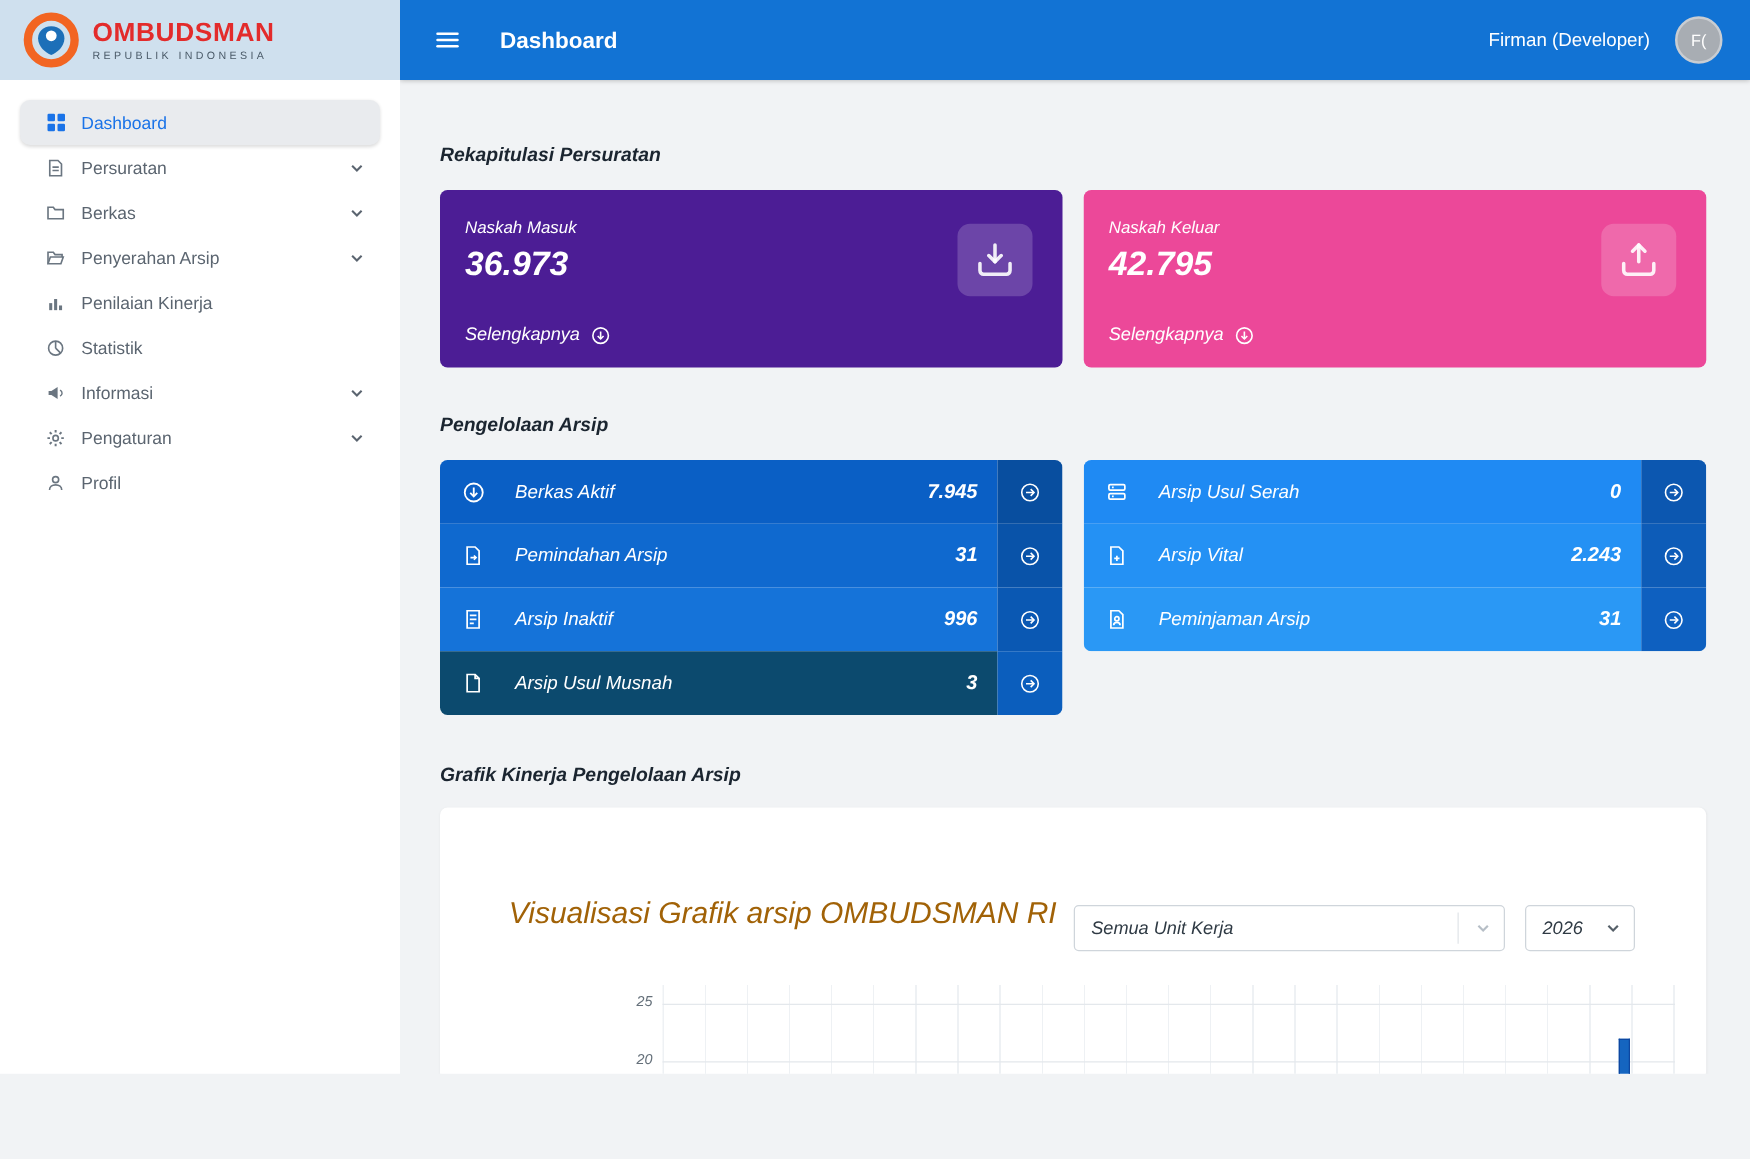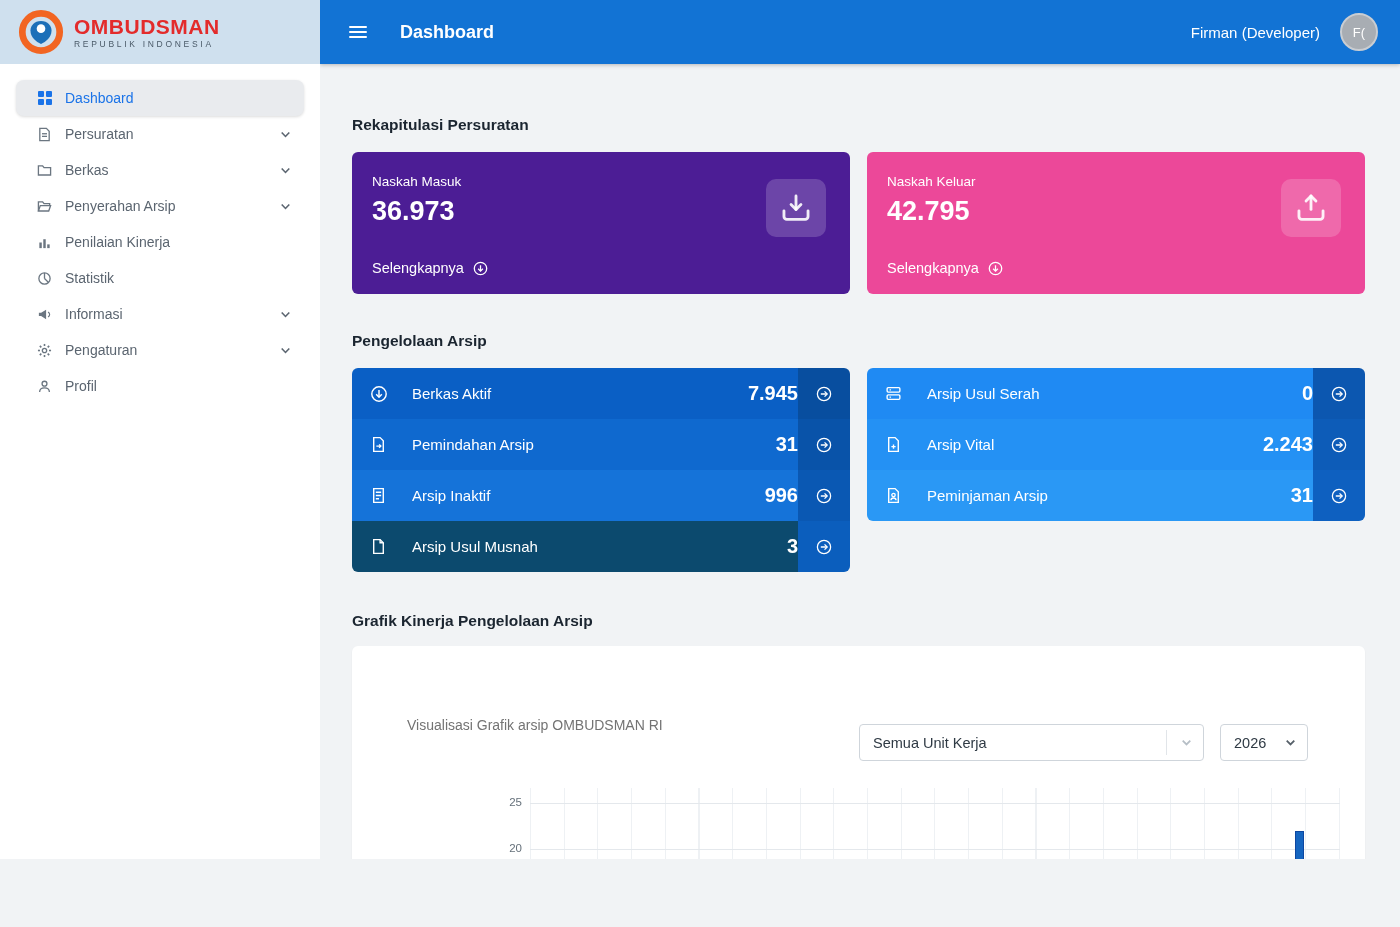--- a/index.html
+++ b/index.html
@@ -27,21 +27,21 @@
   .topbar { height:64px; background:#1273d4; display:flex; align-items:center; padding:0 22px 0 20px;
             color:#fff; flex-shrink:0; box-shadow:0 1px 4px rgba(0,0,0,.25); }
   .burger { width:36px; height:36px; display:flex; align-items:center; justify-content:center; cursor:pointer; }
   .topbar-title { font-size:18px; font-weight:bold; margin-left:24px; }
   .topbar-user { margin-left:auto; font-size:15px; }
   .avatar { width:38px; height:38px; border-radius:50%; background:#a8adb3; color:#fff; display:flex;
             align-items:center; justify-content:center; font-size:13px; margin-left:20px;
             border:2px solid #c9cdd2; cursor:pointer; flex-shrink:0; }
 
   
-  .content { flex:1; padding:0 35px 0 32px; overflow:hidden; }
+  .content { flex:1; padding:0 35px 0 32px; overflow:hidden;font-style:italic; }
   .section-title { font-size:15.5px; color:#1b2530; font-weight:bold; }
   .sec-recap { margin-top:52px; }
   .sec-peng  { margin-top:38px; }
   .sec-graf  { margin-top:40px; }
 
   
   .cards-row { display:flex; gap:17px; margin-top:18px; }
   .stat-card { flex:1; height:142px; border-radius:6px; position:relative; color:#fff;
                padding:22px 20px 18px; display:flex; flex-direction:column; }
   .stat-card.blue   { background:#4c1d95; }
@@ -53,34 +53,34 @@
                   background:rgba(255,255,255,.18); border-radius:10px;
                   display:flex; align-items:center; justify-content:center; }
 
   
   .stacks-row { display:flex; gap:17px; margin-top:18px; align-items:flex-start; }
   .stack { flex:1; border-radius:6px; overflow:hidden; }
   .srow { height:51px; display:flex; align-items:stretch; color:#fff; }
   .srow-main { flex:1; display:flex; align-items:center; padding-left:12px; }
   .srow-icon { width:48px; display:flex; align-items:center; justify-content:flex-start; padding-left:6px; }
   .srow-label { flex:1; font-size:15px; }
-  .srow-value { font-weight:bold; font-size:20px; }
+  .srow-value { font-weight:bold; font-size:16px; padding-right:16px; }
   .srow-arrow { width:52px; display:flex; align-items:center; justify-content:center; cursor:pointer; }
   .l1 .srow-main{background:#0a5fc5}.l1 .srow-arrow{background:#084e9f}
   .l2 .srow-main{background:#0f69cf}.l2 .srow-arrow{background:#0953a9}
   .l3 .srow-main{background:#1573d9}.l3 .srow-arrow{background:#0a58b3}
   .l4 .srow-main{background:#0c4a6e}.l4 .srow-arrow{background:#0b5ebd}
   .r1 .srow-main{background:#1f8af3}.r1 .srow-arrow{background:#0c57b0}
   .r2 .srow-main{background:#2491f4}.r2 .srow-arrow{background:#0d5cb8}
   .r3 .srow-main{background:#2a98f5}.r3 .srow-arrow{background:#0e60c0}
 
   
   .chart-card { margin-top:16px; background:#fff; border-radius:6px; height:400px; position:relative;
                 box-shadow:0 1px 2px rgba(0,0,0,.06); }
-  .chart-title { position:absolute; left:55px; top:71px; font-size:14px; color:#737373; }
+  .chart-title { position:absolute; left:55px; top:71px; font-size:24px; color:#a16207; }
   .select { position:absolute; top:78px; height:37px; background:#fff; border:1px solid #cfd5db;
             border-radius:4px; display:flex; align-items:center; font-size:14.5px; color:#2f3a44; cursor:pointer; }
   .select-unit { left:507px; width:345px; padding-left:13px; }
   .select-unit .divider { position:absolute; right:36px; top:5px; bottom:5px; width:1px; background:#e1e5e9; }
   .select-unit .sel-chev { position:absolute; right:10px; color:#b6bec6; display:flex; }
   .select-year { left:868px; width:88px; padding-left:13px; justify-content:space-between; padding-right:10px; }
   .select-year .sel-chev { color:#566069; display:flex; }
 
   .chart-plot { position:absolute; left:178px; top:142px; width:810px; height:250px;
                 background:repeating-linear-gradient(to right,#eef1f4 0,#eef1f4 1px,transparent 1px,transparent 33.7px); }

